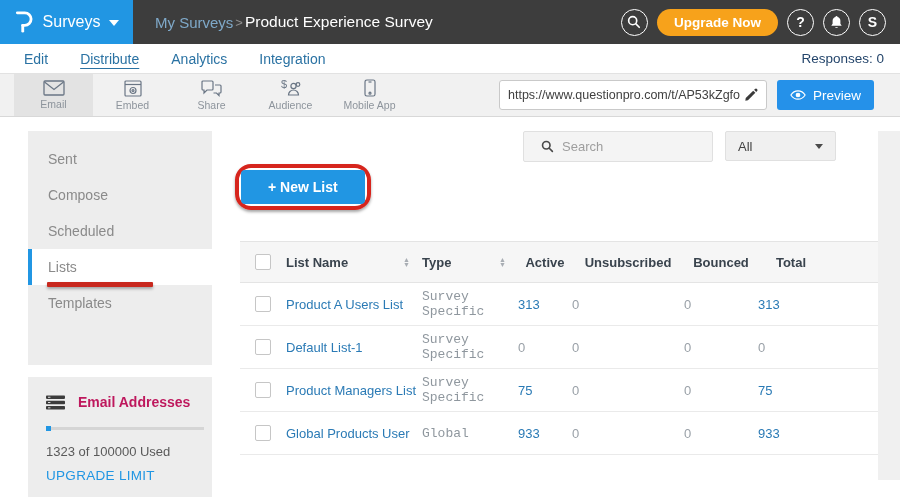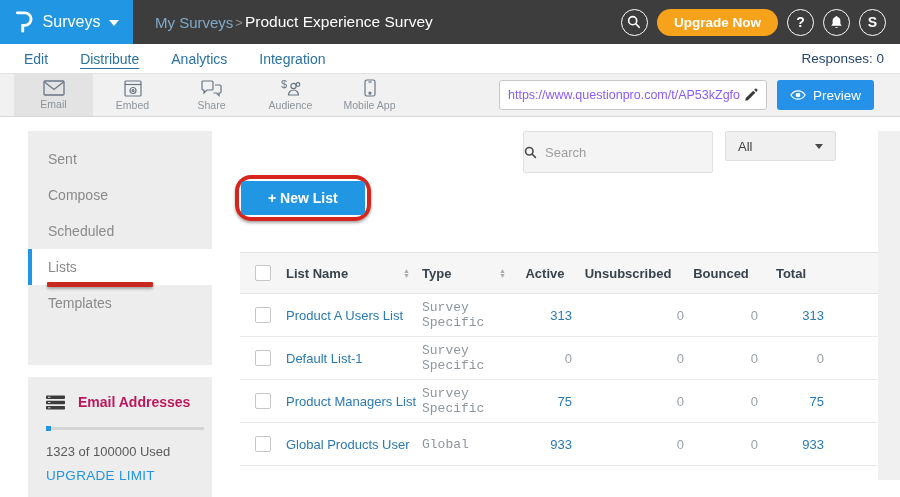--- a/index.html
+++ b/index.html
@@ -39,21 +39,21 @@
     border-bottom:1px solid #d8d8d8; display:flex; align-items:stretch;
     padding-left:14px; }
   .channel { width:79px; display:flex; flex-direction:column; align-items:center;
     justify-content:center; gap:2px; cursor:pointer; }
   .channel.active { background:#e3e3e3; }
   .channel-label { font-size:10.5px; color:#8d949c; }
   .toolbar-right { margin-left:auto; display:flex; align-items:center; gap:10px;
     padding-right:26px; }
   .url-box { width:268px; height:30px; background:#fff; border:1px solid #c9c9c9;
     border-radius:3px; display:flex; align-items:center; padding:0 8px; }
-  .url-input { flex:1; border:none; outline:none; font-size:12.5px; color:#8b5cf6;
+  .url-input { flex:1; border:none; outline:none; font-size:12.5px; color:#404040;
     font-family:inherit; background:transparent; min-width:0; }
   .pencil-btn { cursor:pointer; display:flex; }
   .preview-btn { background:#2591e9; color:#fff; border:none; height:30px;
     border-radius:3px; padding:0 13px; display:flex; align-items:center; gap:7px;
     font-size:13.5px; font-family:inherit; cursor:pointer; }
 
   
   .page-body { display:flex; height:363px; padding:14px 0 0 28px; }
   .sidebar { width:184px; margin-top:0; display:flex; flex-direction:column; }
   .menu-card { background:#ededed; padding:10px 0 44px 0; }
@@ -73,23 +73,23 @@
     background:#2196e3; }
   .usage { margin-top:14px; font-size:13px; color:#5a5a5a; }
   .upgrade-link { margin-top:9px; font-size:13.5px; color:#2196e3;
     letter-spacing:.3px; cursor:pointer; }
 
   .main { flex:1; margin-left:28px; position:relative; }
   .right-gutter { width:25px; background:#f0f0f0; margin-left:0; }
 
   .filters-row { display:flex; justify-content:flex-end; gap:12px;
     padding-right:42px; }
-  .search-box { width:190px; height:42px; background:#f4f4f4;
+  .search-box { width:190px; height:31px; background:#f4f4f4;
     border:1px solid #e0e0e0; border-radius:2px; display:flex; align-items:center;
-    padding:0 0; gap:8px; }
+    padding:0 17px; gap:8px; }
   .search-input { flex:1; border:none; outline:none; background:transparent;
     font-size:13px; color:#444; font-family:inherit; min-width:0; }
   .search-input::placeholder { color:#9e9e9e; }
   .dropdown { width:111px; height:30px; background:#f0f0f0;
     border:1px solid #e0e0e0; border-radius:2px; display:flex; align-items:center;
     justify-content:space-between; padding:0 12px; font-size:13px; color:#424242;
     cursor:pointer; }
   .dd-caret { width:0; height:0; border-left:4.5px solid transparent;
     border-right:4.5px solid transparent; border-top:5.5px solid #4a4a4a; }
 
@@ -114,21 +114,21 @@
   .cell-check { display:flex; justify-content:center; }
   .checkbox { width:16px; height:16px; background:#fff; border:1px solid #c6c6c6;
     border-radius:2px; cursor:pointer; }
   .th-sortable { display:flex; align-items:center; justify-content:space-between;
     padding-right:12px; cursor:pointer; }
   .sort-icon { display:flex; flex-direction:column; color:#a8adb3; font-size:7px;
     line-height:5px; }
   .th-num { text-align:center; }
   .cell-name { color:#2a7ab5; cursor:pointer; }
   .cell-type { color:#8f979e;font-family:Liberation Mono, monospace; }
-  .num { text-align:right; color:#2a7ab5; }
+  .num { text-align:left; color:#2a7ab5; }
   .num.muted { color:#9aa1a8; }
 </style>
 </head>
 <body>
 
 <div class="topbar">
   <div class="brand">
     <span style="display:flex;">
       <svg width="20" height="24" viewBox="0 0 24 28" fill="none" stroke="#fff" stroke-width="3.4" stroke-linecap="round">
         <path d="M4 3 h9 a7.5 7.5 0 0 1 0 15 h-2.5"></path>

